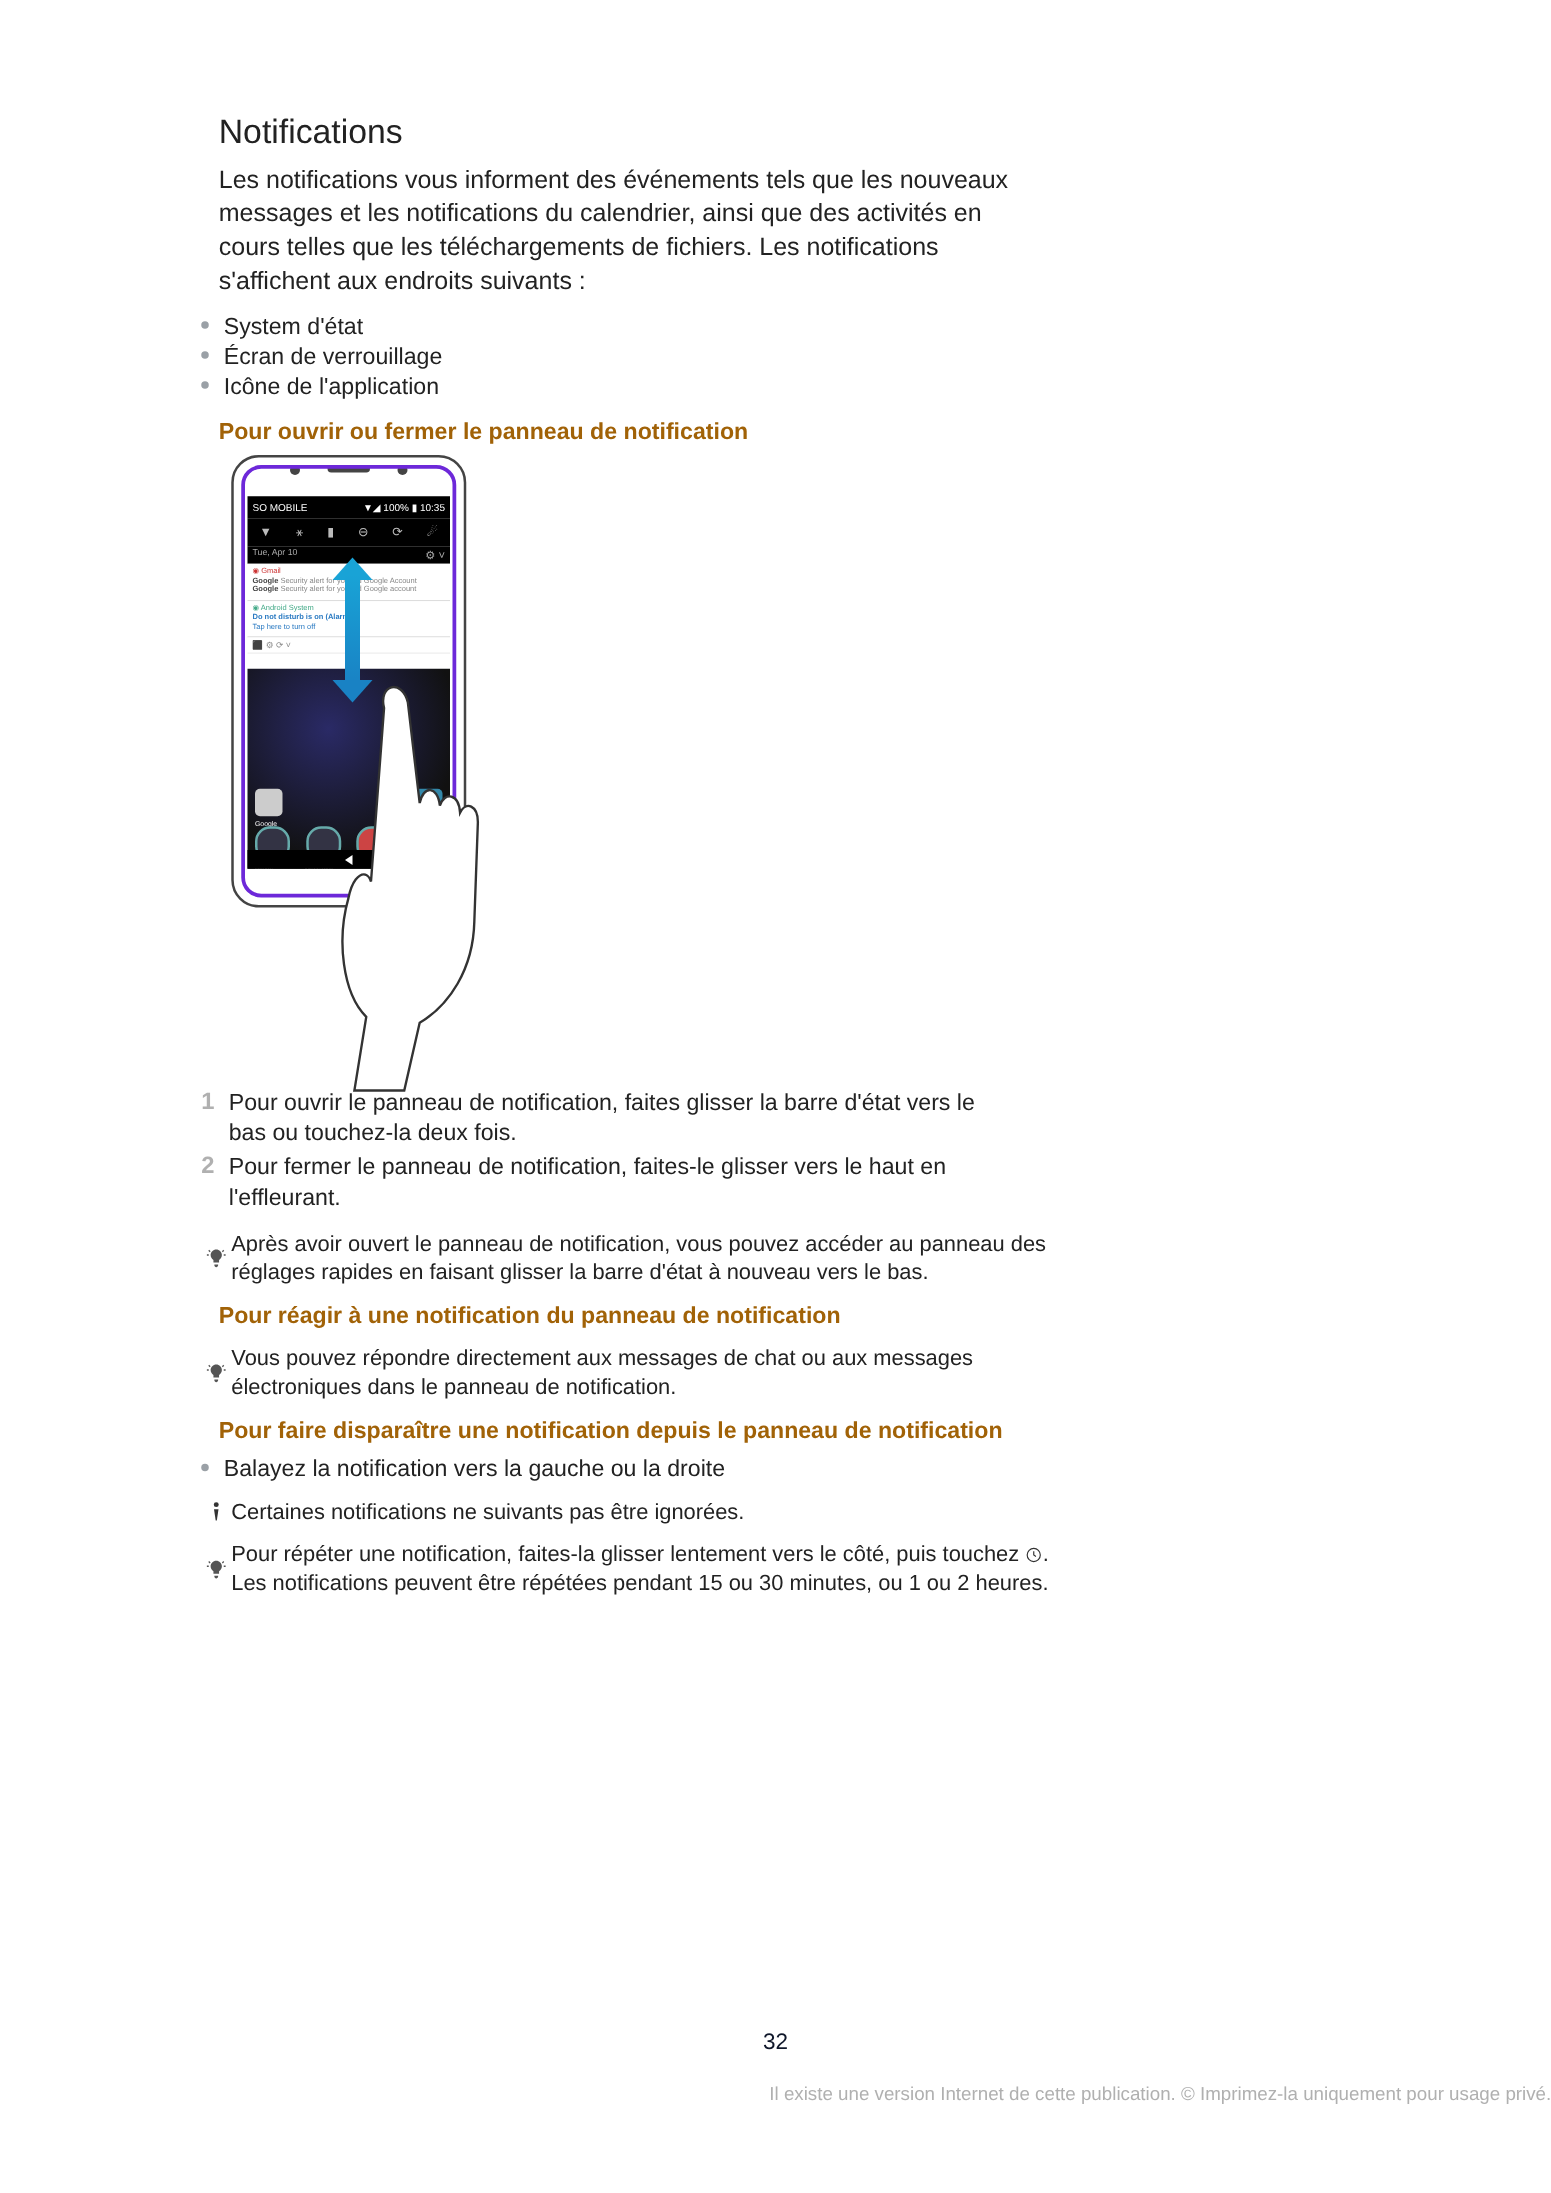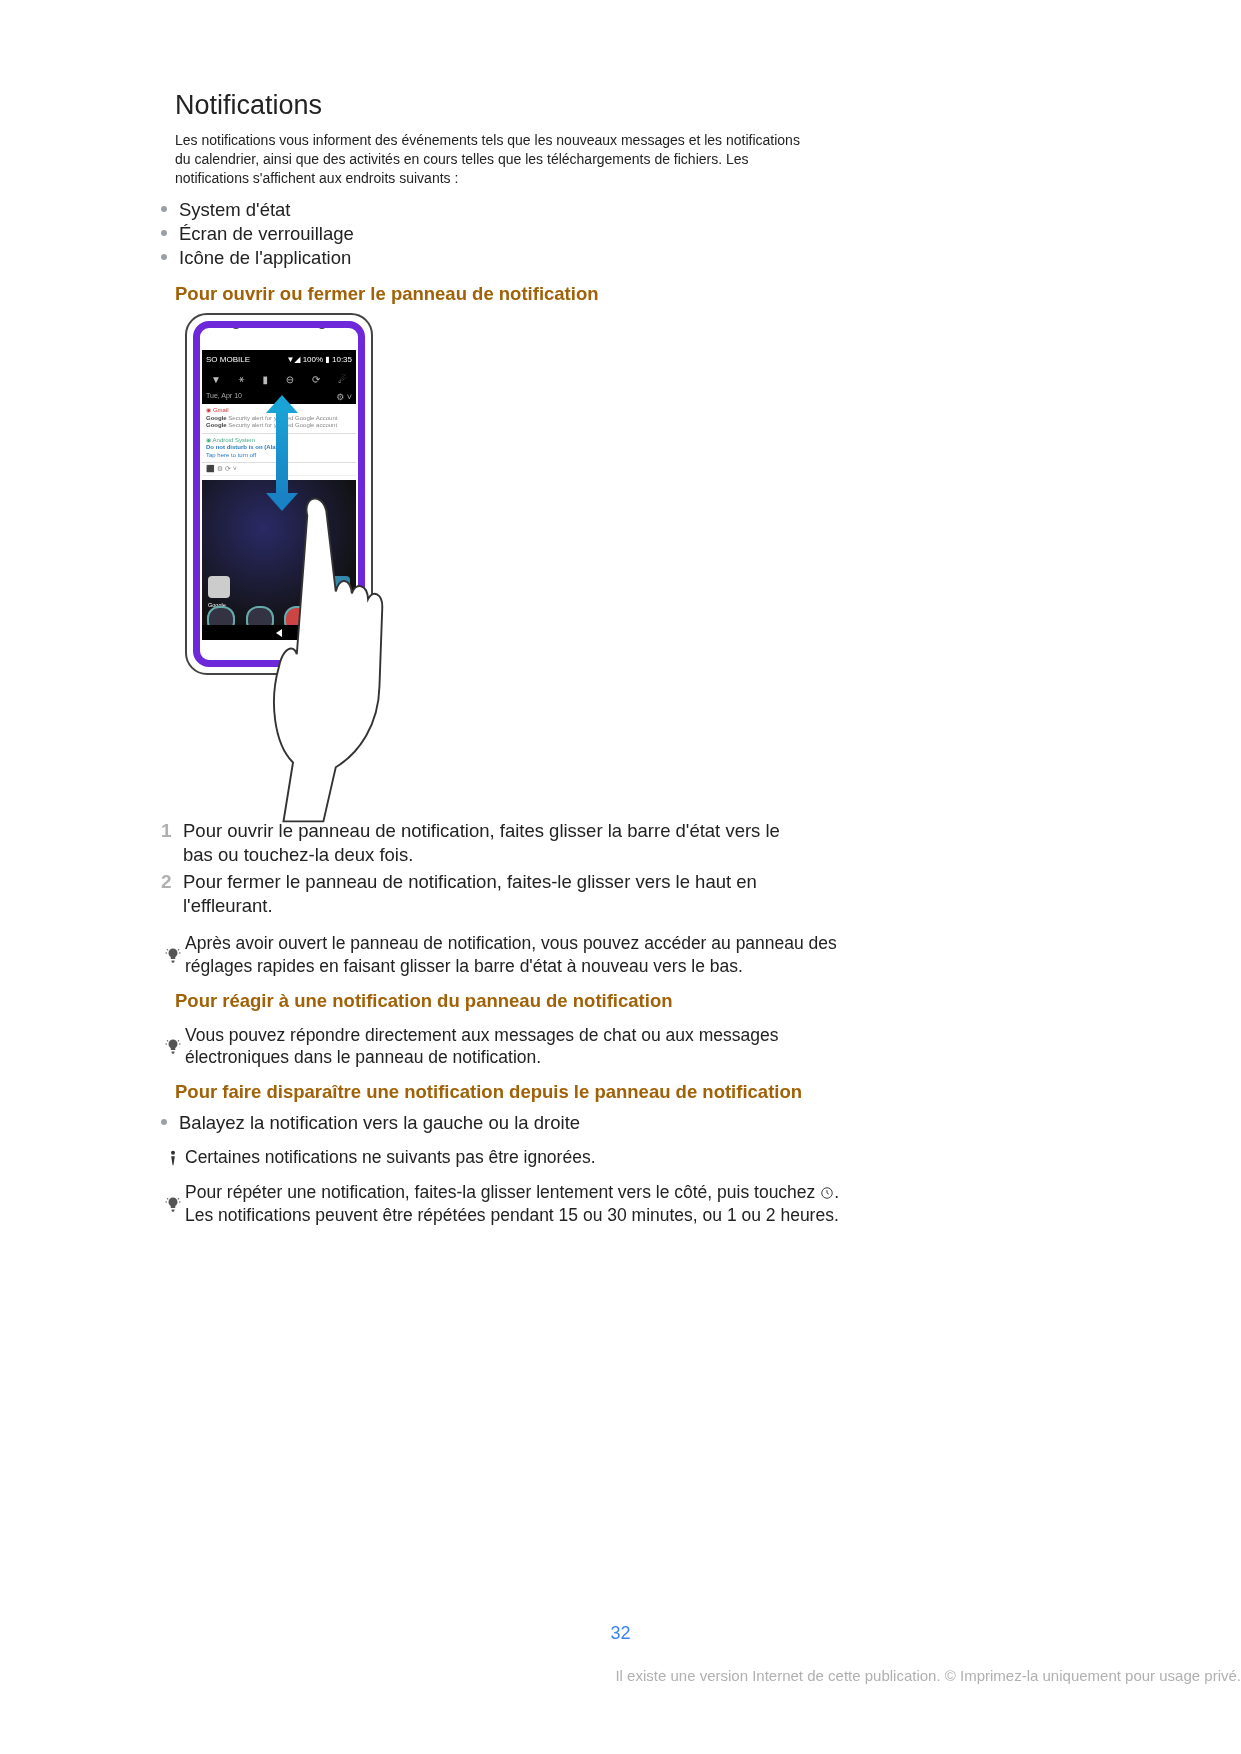--- a/index.html
+++ b/index.html
@@ -1,38 +1,38 @@
 <!DOCTYPE html>
 <html><head>
 <meta charset="utf-8">
 <style>
   html,body{margin:0;padding:0;background:#fff;font-family:"Segoe UI",Arial,sans-serif;color:#222}
   .page{width:1241px;height:1754px;position:relative;box-sizing:border-box;padding:90px 175px 0 175px}
   h2{font-size:27px;font-weight:400;margin:0 0 10px 0}
-  p{margin:0;line-height:1.35;font-size:14px}
+  p{margin:0;line-height:1.35;font-size:20px}
   .intro{margin-bottom:10px;max-width:640px}
   ul.places{list-style:none;padding:0;margin:6px 0 14px -14px}
   ul.places li{display:flex;align-items:flex-start;font-size:18.5px;line-height:1.25;margin:1px 0}
   .dot{width:6px;height:6px;border-radius:3px;background:#9aa0a6;margin:8px 12px 0 0;flex-shrink:0}
   .sub-h{color:#a16207;font-size:18.5px;font-weight:700;margin:10px 0 8px 0}
   .illus-wrap{margin:6px 0 6px 0}
   ol.steps{list-style:none;padding:0;margin:6px 0 14px -14px;counter-reset:step}
   ol.steps li{display:flex;font-size:18.5px;line-height:1.3;margin:3px 0;max-width:650px}
   .num{color:#b0b0b0;font-weight:600;width:22px;flex-shrink:0;font-size:19px}
   .tip{display:flex;align-items:center;margin:12px 0 12px -14px;max-width:680px}
   .tip-icon{width:24px;flex-shrink:0;display:flex;justify-content:center;padding-top:2px}
   .tip-text{font-size:17.5px;line-height:1.3}
   .inline-icon{display:inline-flex;vertical-align:-2px}
-  .page-num{position:absolute;left:0;right:0;bottom:110px;text-align:center;color:#3b82f6;font-size:18px}
+  .page-num{position:absolute;left:0;right:0;bottom:110px;text-align:center;color:#0f172a;font-size:18px}
   .foot-note{position:absolute;left:0;right:0;bottom:70px;text-align:right;color:#b0b0b0;font-size:15px}
 
   
   .phone-ill{position:relative;width:250px;height:500px}
   .frame{position:absolute;left:10px;top:0;width:184px;height:358px;border:2px solid #444;border-radius:22px;background:#fff}
-  .frame-in{position:absolute;left:6px;right:6px;top:6px;bottom:6px;border:7px solid #6d28d9;border-radius:16px;overflow:hidden}
+  .frame-in{position:absolute;left:6px;right:6px;top:6px;bottom:6px;border:3px solid #6d28d9;border-radius:16px;overflow:hidden}
   .topdots{display:flex;justify-content:center;gap:22px;padding-top:6px}
   .tdot{width:8px;height:8px;border-radius:4px;background:#444}
   .tpill{width:34px;height:6px;border-radius:3px;background:#444}
   .scr{position:absolute;left:2px;right:2px;top:22px;bottom:20px;background:#fff;font-family:Arial;color:#fff}
   .statusbar{background:#000;height:18px;display:flex;justify-content:space-between;align-items:center;font-size:8px;padding:0 4px}
   .qs{background:#000;display:flex;justify-content:space-around;align-items:center;height:22px}
   .qs span{color:#bbb;font-size:10px}
   .datebar{background:#000;color:#aaa;font-size:7px;padding:2px 4px;display:flex;justify-content:space-between}
   .gear{color:#aaa;font-size:9px}
   .card{background:#fff;border-bottom:1px solid #ddd;color:#444;font-size:6px;padding:3px 4px;line-height:1.25}

